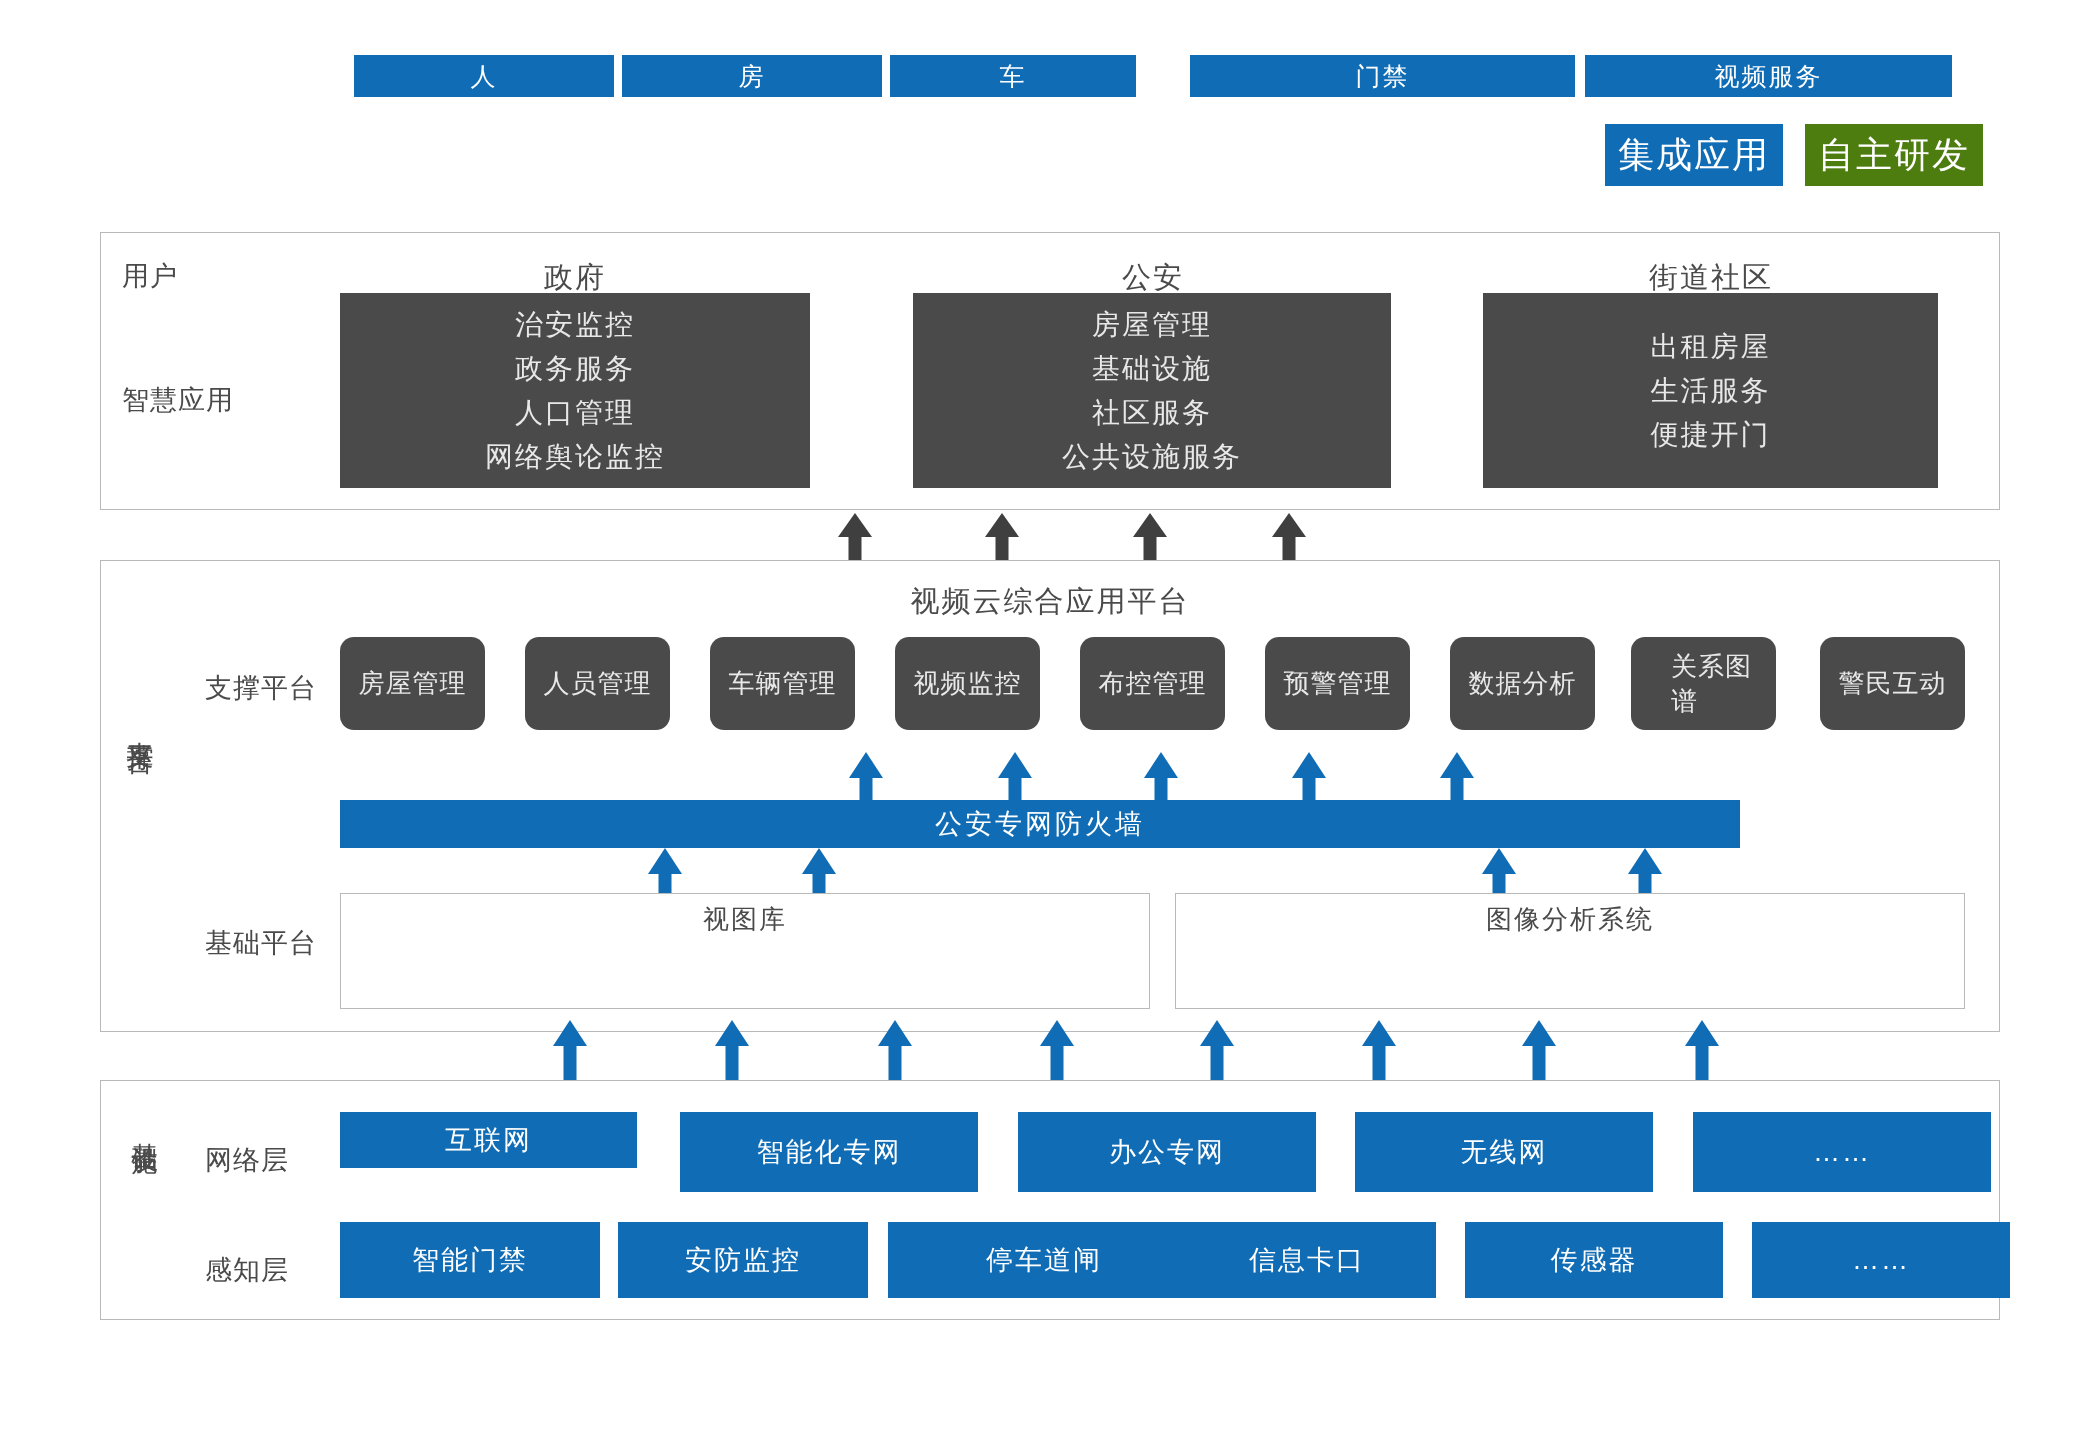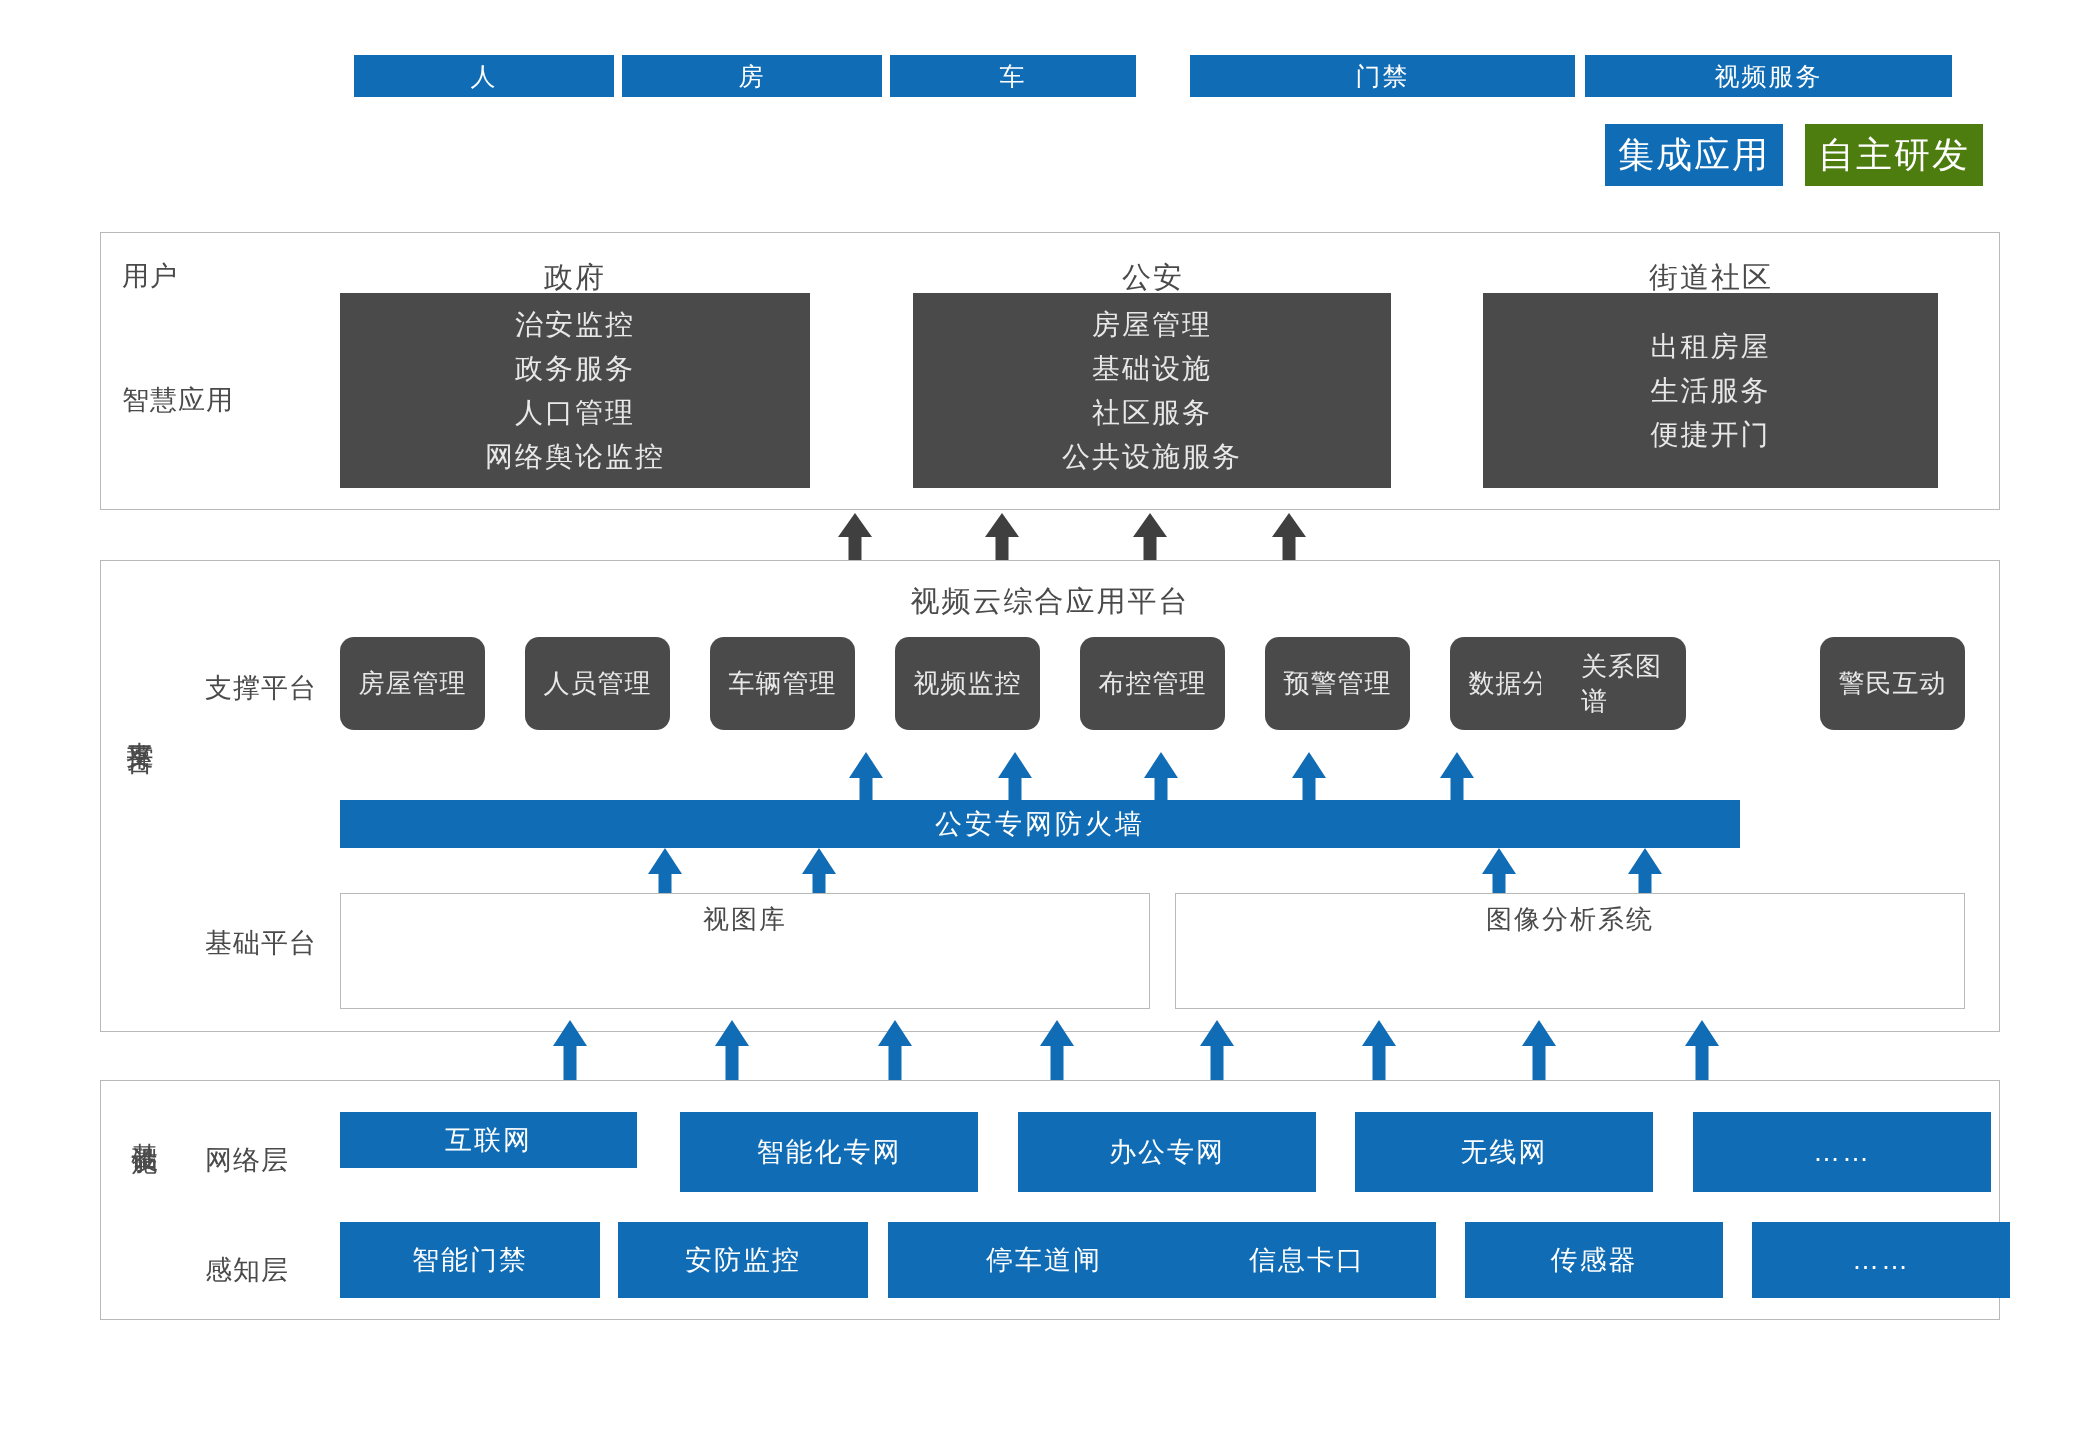--- a/index.html
+++ b/index.html
@@ -158,21 +158,21 @@
   <div class="row-label" style="left:205px;top:670px;">支撑平台</div>
   <div class="row-label" style="left:205px;top:925px;">基础平台</div>
 
   <div class="sup-card" style="left:340px;">房屋管理</div>
   <div class="sup-card" style="left:525px;">人员管理</div>
   <div class="sup-card" style="left:710px;">车辆管理</div>
   <div class="sup-card" style="left:895px;">视频监控</div>
   <div class="sup-card" style="left:1080px;">布控管理</div>
   <div class="sup-card" style="left:1265px;">预警管理</div>
   <div class="sup-card" style="left:1450px;">数据分析</div>
-  <div class="sup-card" style="left:1541px;padding-left:40px;">关系图谱</div>
+  <div class="sup-card" style="left:1631px;padding-left:40px;">关系图谱</div>
   <div class="sup-card" style="left:1820px;">警民互动</div>
 
   <div class="arrow arrow-blue" style="left:849px;top:752px;width:34px;height:48px;">
     <div class="head"></div>
       <div class="shaft" style="height:22px;"></div>
     </div>
   <div class="arrow arrow-blue" style="left:998px;top:752px;width:34px;height:48px;">
     <div class="head"></div>
       <div class="shaft" style="height:22px;"></div>
     </div>

